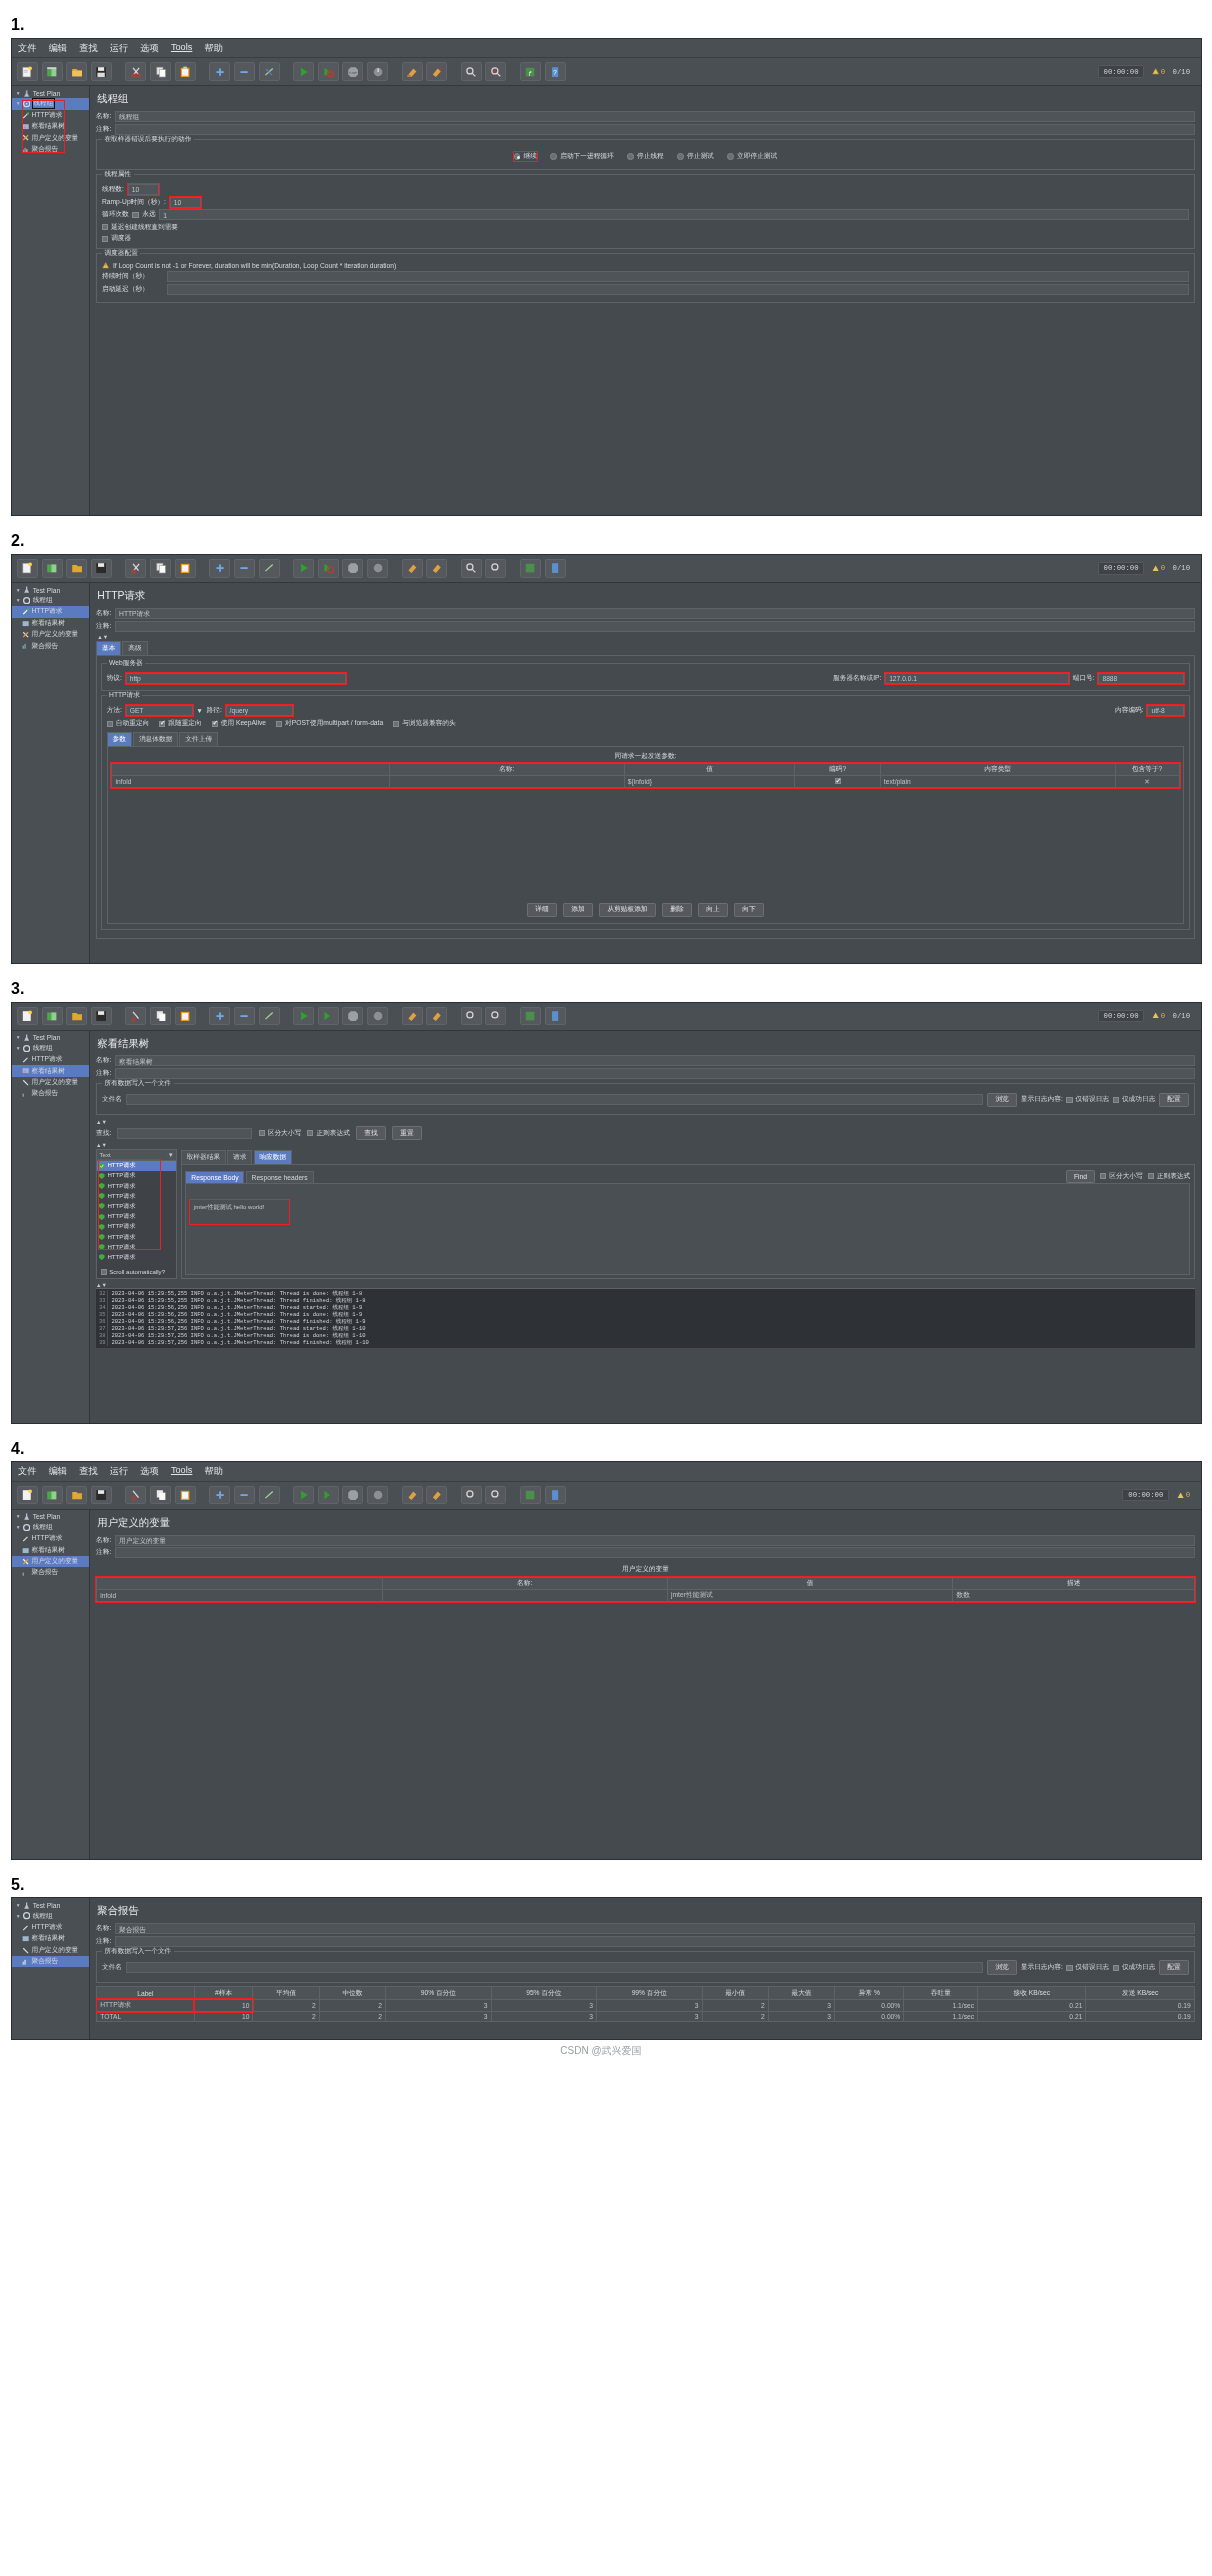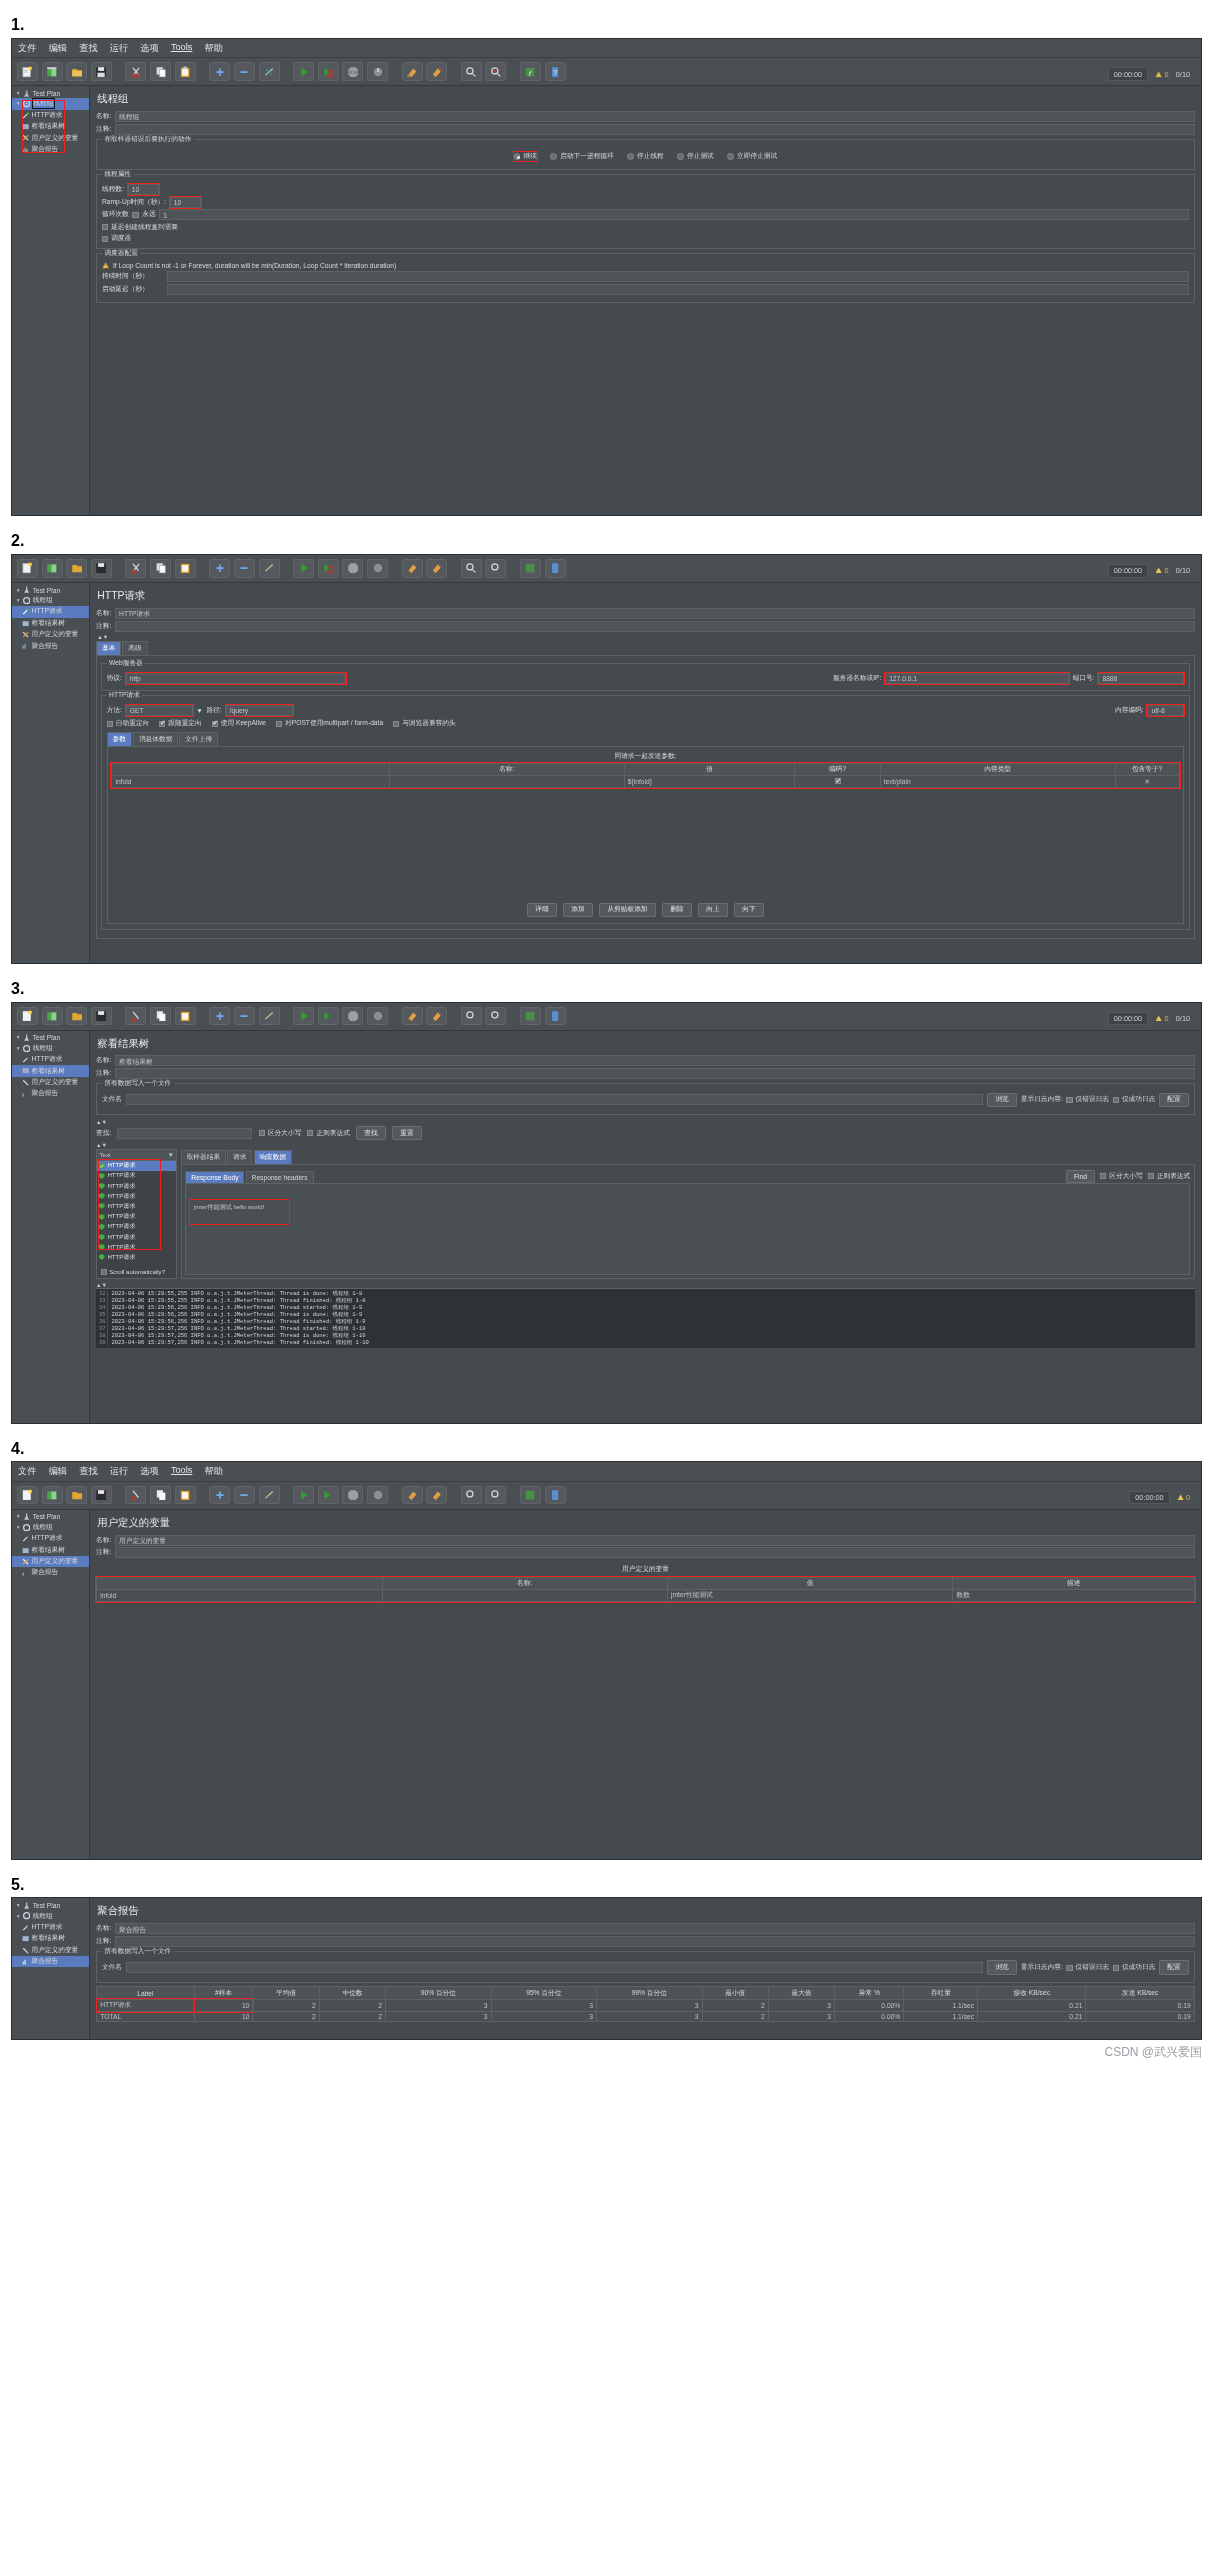--- a/index.html
+++ b/index.html
@@ -19,22 +19,22 @@
               display:flex; align-items:center; justify-content:space-between;
               border-bottom:0.6px solid #2b2f33; }
   .jm-title .tleft { display:flex; align-items:center; gap:4.9px; }
   .win-btns { display:flex; gap:13.5px; color:#c8cdd2; font-size:8.6px; padding-right:4.9px; }
 
   .menubar { background:#4a4f54; padding:3.1px 6.1px 2.4px 6.1px; display:flex; gap:12.2px;
              border-bottom:0.6px solid #3a3e42; }
   .menubar span { color:#e2e6ea; font-size:9.2px; }
   .menubar span u { text-decoration:underline; }
 
-  .toolbar { background:#4a4f54; padding:4.3px 4.9px; display:flex; align-items:flex-end; gap:3.7px;
-             border-bottom:0.6px solid #34383c; }
+  .toolbar { background:#4a4f54; padding:4.3px 4.9px; display:flex; align-items:center; gap:3.7px;
+             border-bottom:0.6px solid #34383c;font-family:Liberation Mono, monospace; }
   .tb-btn { width:21px; height:18.4px; background:#55595e; border:0.6px solid #5f6469;
             border-radius:1.8px; display:flex; align-items:center; justify-content:center; }
   .tb-sep { width:6.1px; }
   .tb-right { margin-left:auto; display:flex; align-items:center; gap:7.3px; padding-right:6.1px; }
   .clock { background:#3f4347; border:0.6px solid #55595e; color:#cfd4d9; font-size:7.3px;
            padding:1.2px 4.9px; border-radius:1.2px; }
   .warn-cnt { color:#d9b24a; font-size:7.3px; display:flex; align-items:center; gap:1.8px; }
   .thr-cnt { color:#cfd4d9; font-size:7.3px; }
 
   .body-split { display:flex; align-items:stretch; }
@@ -104,21 +104,21 @@
   .shield { width:5.5px; height:6.1px; display:inline-block; }
   .rt-right { flex:1; }
   .respbody { background:#4a4f54; border:0.6px solid #5d6267; height:92px; position:relative; }
   .respbody .rline { position:absolute; left:3.7px; top:16px; color:#c3c8cd; font-size:6.1px; }
 
   .logpane { background:#2e3236; border-top:1.2px solid #5d6267; padding:1.2px 0; }
   .logline { display:flex; font-family:"Liberation Mono", monospace; font-size:5.5px; color:#cfd4d9;
              padding:0 2.4px; white-space:nowrap; }
   .logline .ln { color:#8a8f94; width:9.8px; text-align:right; margin-right:3.1px; border-right:0.6px solid #4a4f54; padding-right:1.8px;}
 
-  .wmark { text-align:right; color:#9aa0a6; font-size:12px; padding:3.7px 11px 0 0; }
+  .wmark { text-align:center; color:#9aa0a6; font-size:10px; padding:3.7px 11px 0 0; }
 </style>
 </head>
 <body>
 
 <div class="page">
 
   <div class="sec-num">1.</div>
   <div class="jm" style="margin:0 11px;">
     <div class="menubar">
       <span>文件</span>

